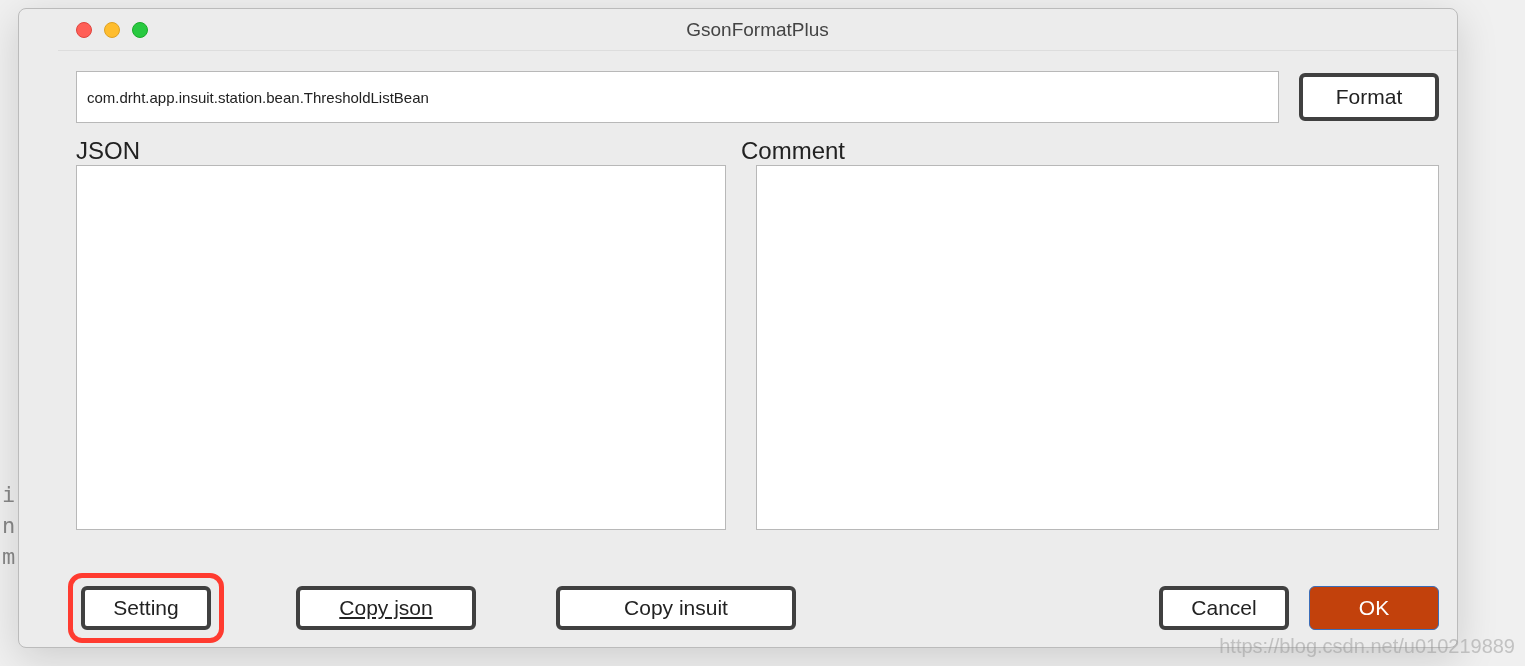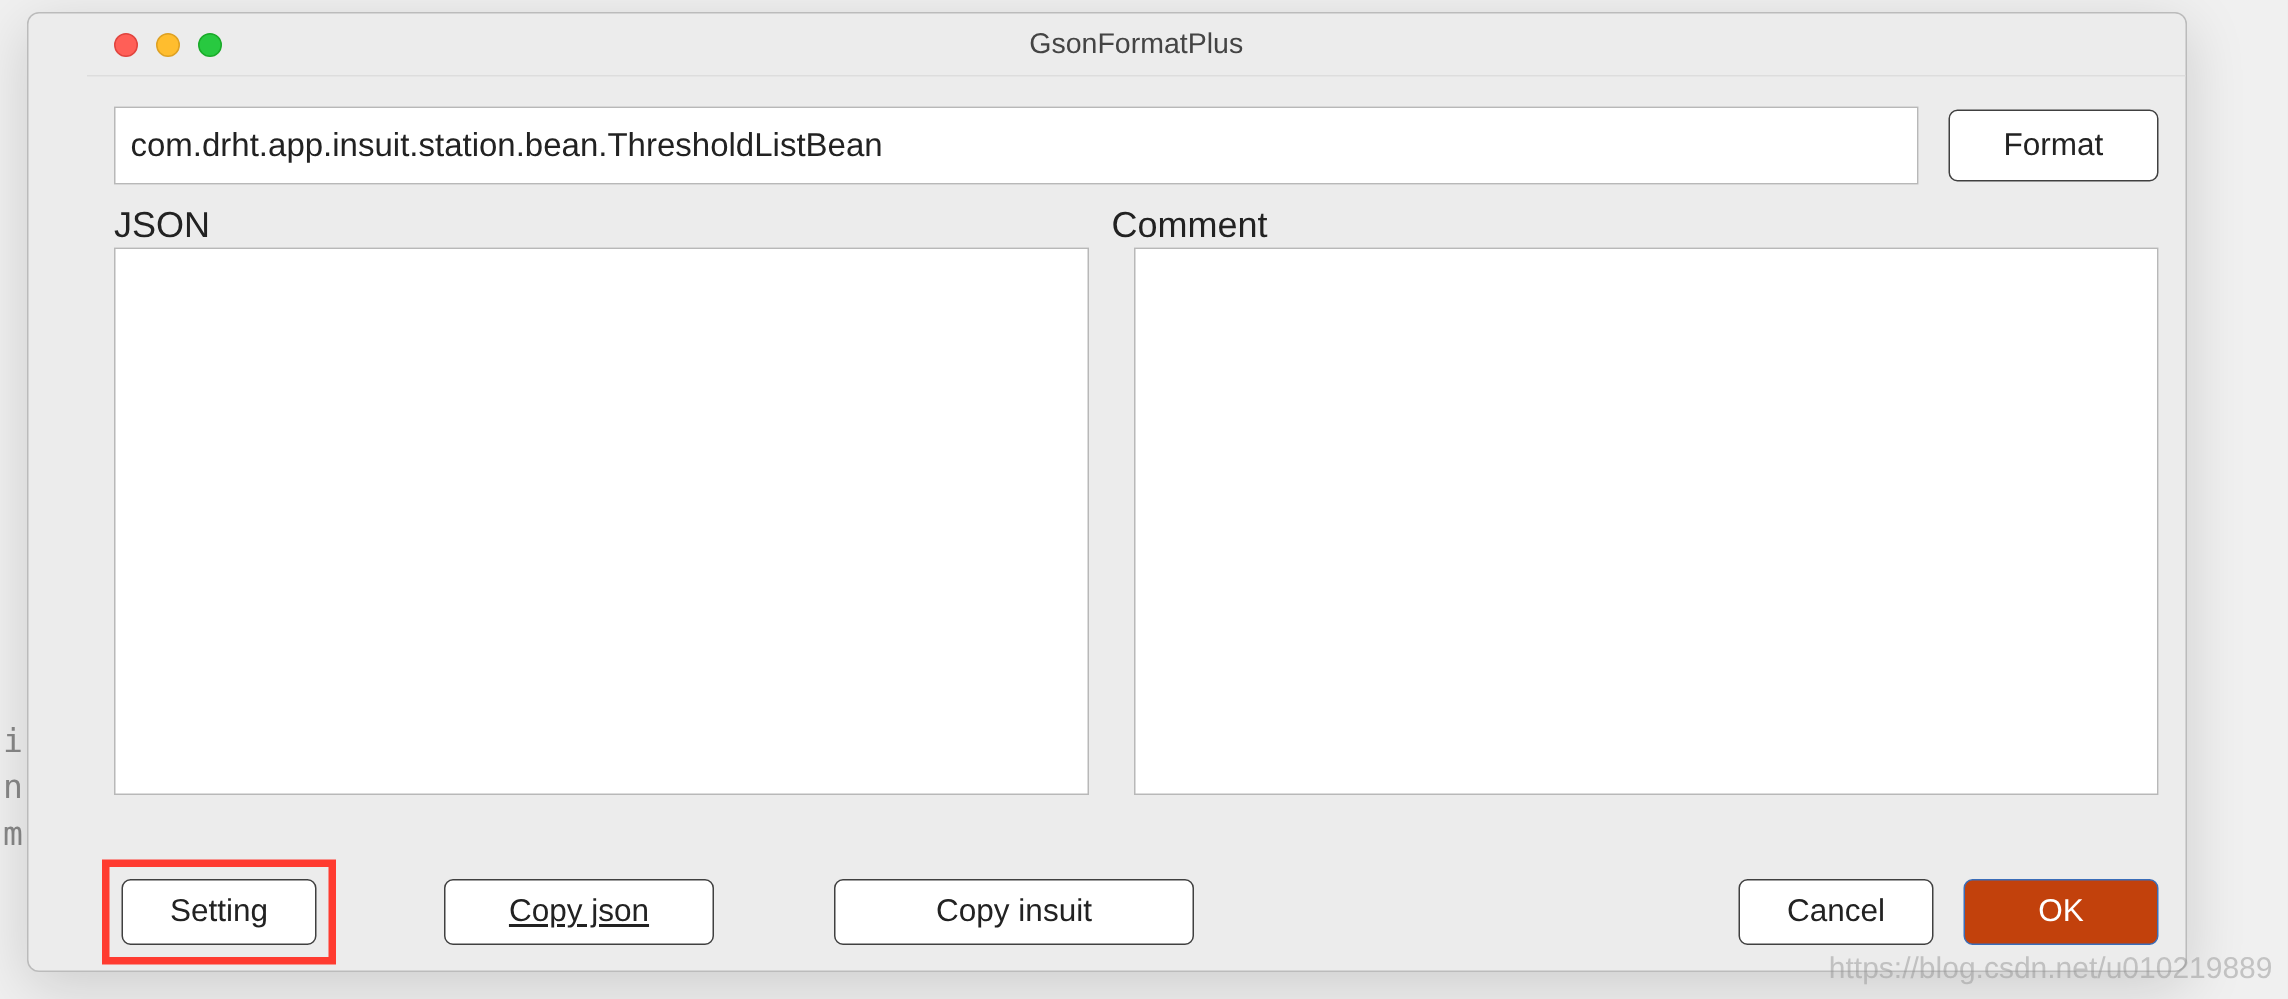--- a/index.html
+++ b/index.html
@@ -79,27 +79,27 @@
       gap: 20px;
       align-items: stretch;
       margin-bottom: 14px;
     }
     .class-input {
       flex: 1;
       height: 52px;
       background: #fff;
       border: 1px solid #b8b8b8;
       padding: 0 10px;
-      font-size: 22px;
+      font-size: 15px;
       color: #222;
       font-family: inherit;
     }
     .btn {
       background: #fff;
-      border: 1px solid #404040;
+      border: 4px solid #404040;
       border-radius: 6px;
       font-size: 21px;
       color: #222;
       padding: 0 24px;
       height: 44px;
       cursor: pointer;
       display: inline-flex;
       align-items: center;
       justify-content: center;
     }
@@ -146,21 +146,21 @@
       gap: 20px;
       padding-top: 4px;
     }
     .bottom-left {
       display: flex;
       gap: 80px;
       align-items: center;
     }
     .setting-highlight {
       border: 5px solid #ff3b30;
-      border-radius: 0;
+      border-radius: 14px;
       padding: 8px;
       margin: -8px;
       display: inline-block;
     }
     .btn-setting { width: 130px; }
     .btn-copyjson { width: 180px; text-decoration: underline; }
     .btn-copycomment { width: 240px; }
     .spacer { flex: 1; }
     .btn-cancel { width: 130px; }
     .btn-ok {

